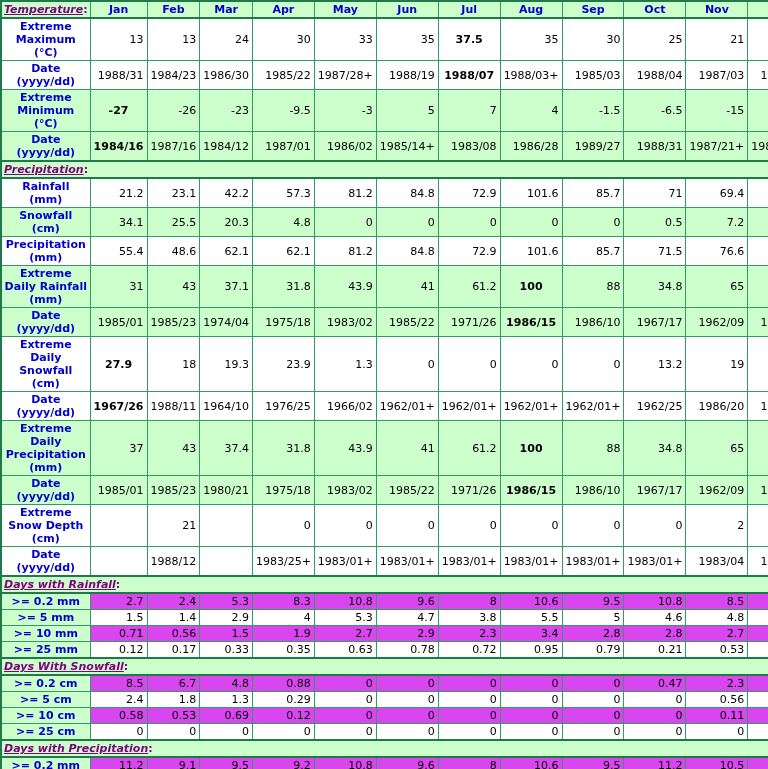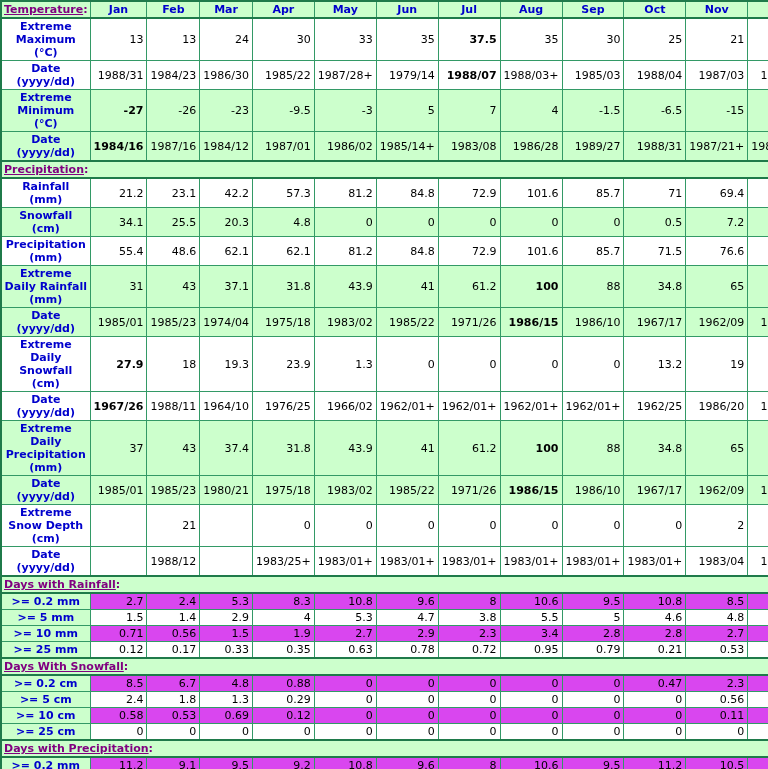--- a/index.html
+++ b/index.html
@@ -28,36 +28,37 @@
     padding:1px 2px;
     white-space:nowrap;
     margin-left:37px;
   }
   td.v{
     text-align:right;
     padding:1px 3px;
     color:#000000;
     white-space:nowrap;
   }
-  td.v.b{font-weight:bold;}
+  td.v.b{font-weight:bold;text-align:center;}
   .bg-green{background:#ccffcc;}
   .bg-alt{background:#d946ef;}
   .bg-white{background:#ffffff;}
   tr.head-row th{border-bottom:2px solid #1f7a4a;}
   tr.section-row td{
     border-top:2px solid #1f7a4a;
     border-bottom:2px solid #1f7a4a;
     padding:1px 2px;
   }
   .sec-title{
     color:#800080;
     font-weight:bold;
     text-decoration:underline;
     cursor:pointer;
     font-size:11px;
+    font-style:italic;
   }
   .sec-colon{
     color:#800080;
     font-weight:bold;
     font-size:11px;
   }
   th.corner{text-align:left;padding:1px 2px;}
 </style>
 </head>
 <body>
@@ -109,21 +110,21 @@
         <td class="v bg-white">21</td>
         <td class="v bg-white">14</td>
       </tr>
       <tr>
         <th class="rl bg-white">Date (yyyy/dd)</th>
         <td class="v bg-white">1988/31</td>
         <td class="v bg-white">1984/23</td>
         <td class="v bg-white">1986/30</td>
         <td class="v bg-white">1985/22</td>
         <td class="v bg-white">1987/28+</td>
-        <td class="v bg-white">1979/14</td>
+        <td class="v bg-white">1988/19</td>
         <td class="v bg-white b">1988/07</td>
         <td class="v bg-white">1988/03+</td>
         <td class="v bg-white">1985/03</td>
         <td class="v bg-white">1988/04</td>
         <td class="v bg-white">1987/03</td>
         <td class="v bg-white">1984/16</td>
       </tr>
       <tr>
         <th class="rl bg-green">Extreme Minimum (°C)</th>
         <td class="v bg-green b">-27</td>

